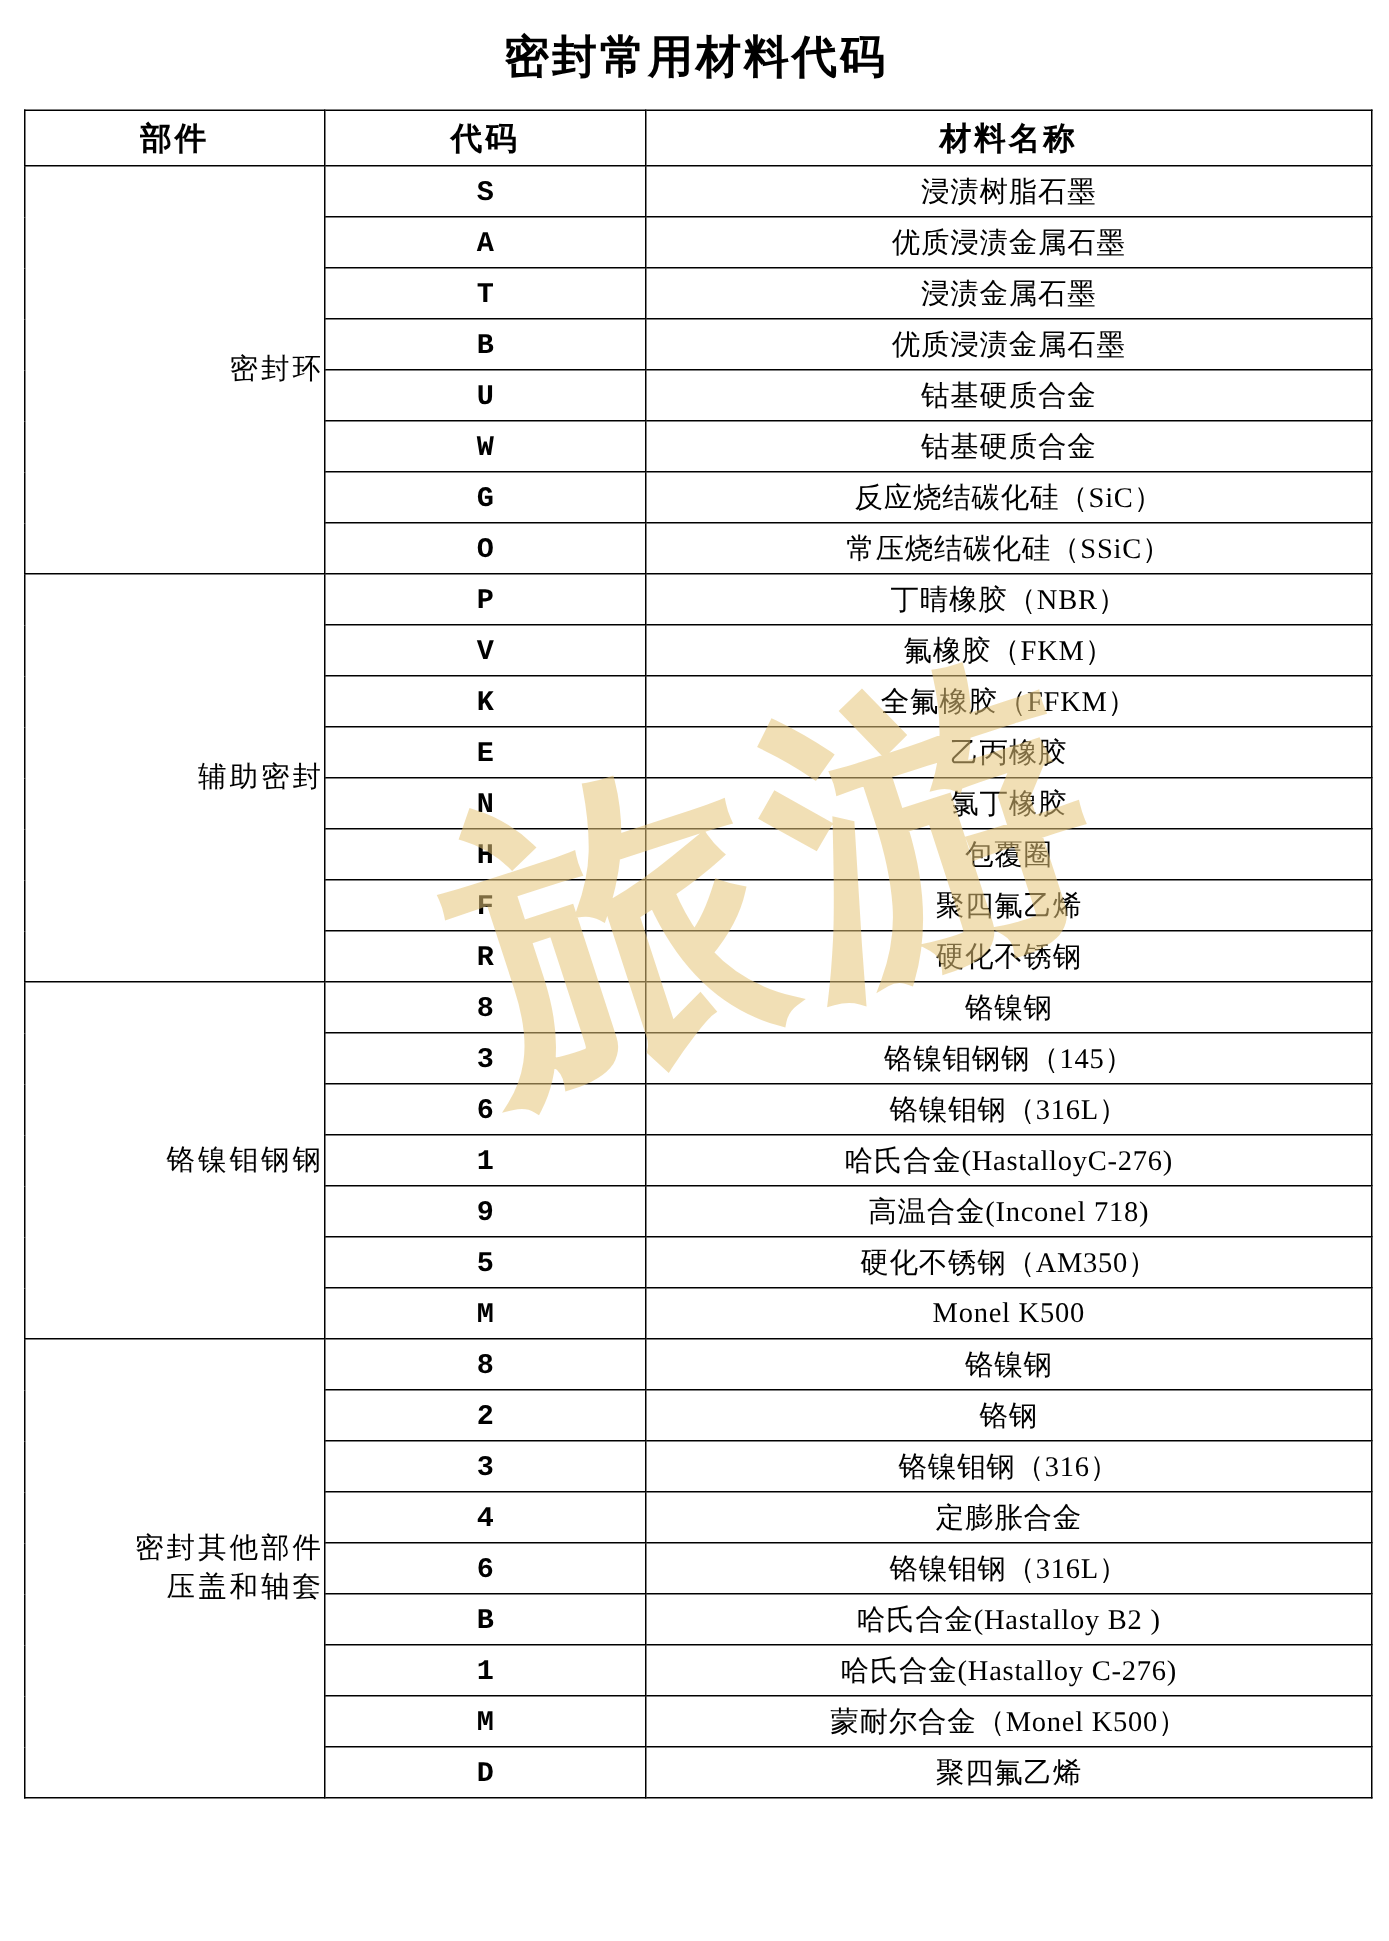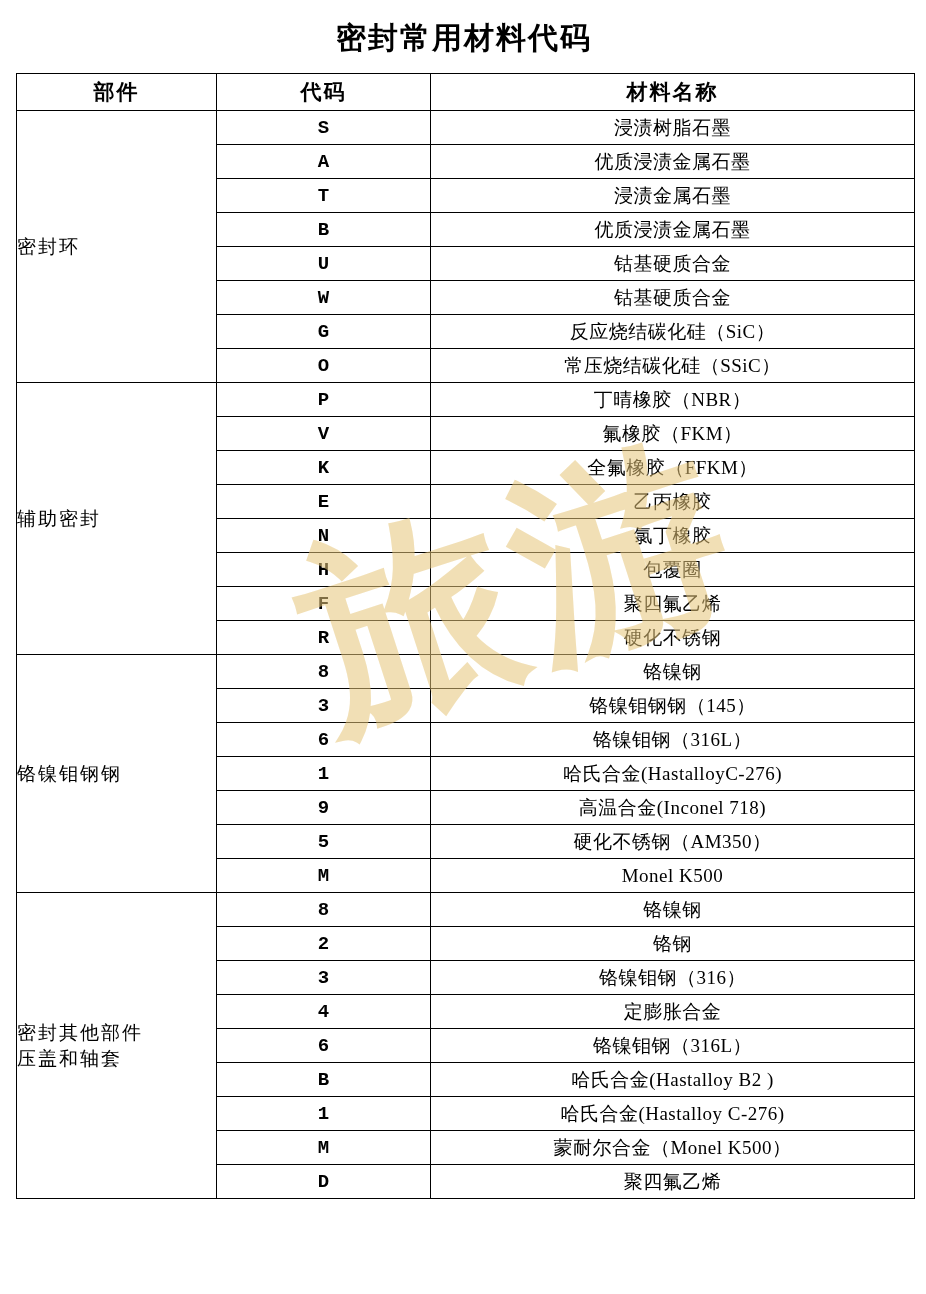--- a/index.html
+++ b/index.html
@@ -68,21 +68,21 @@
     background: transparent;
   }
   table.codes th {
     text-align: center;
     font-weight: bold;
     font-size: 21px;
     height: 36px;
     letter-spacing: 2px;
   }
   td.part {
-    text-align: left;
+    text-align: right;
     font-size: 21px;
     letter-spacing: 2px;
     line-height: 1.35;
   }
   td.code {
     text-align: center;
     font-family: "Liberation Mono", "DejaVu Sans Mono", monospace;
     font-size: 19px;
     font-weight: bold;
   }

